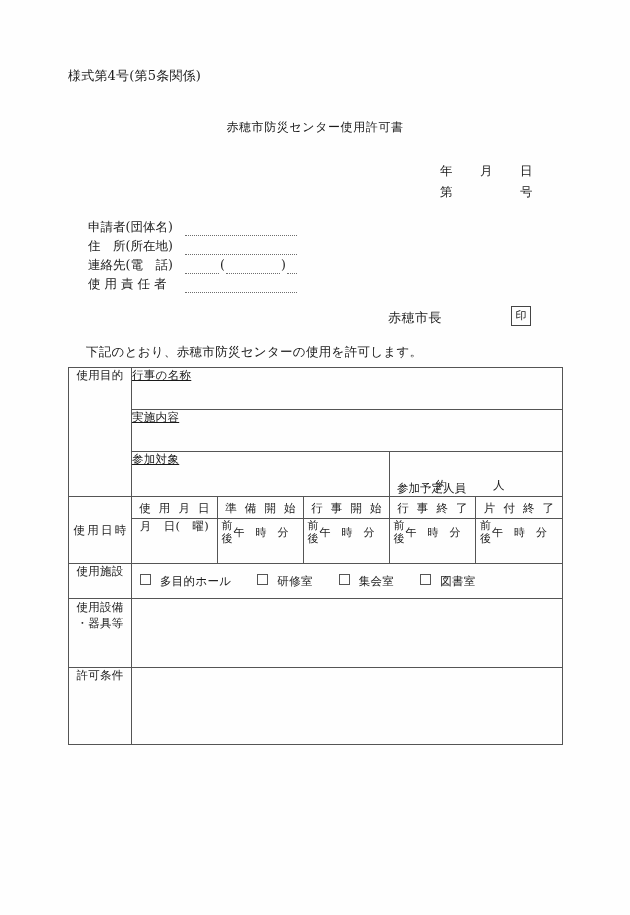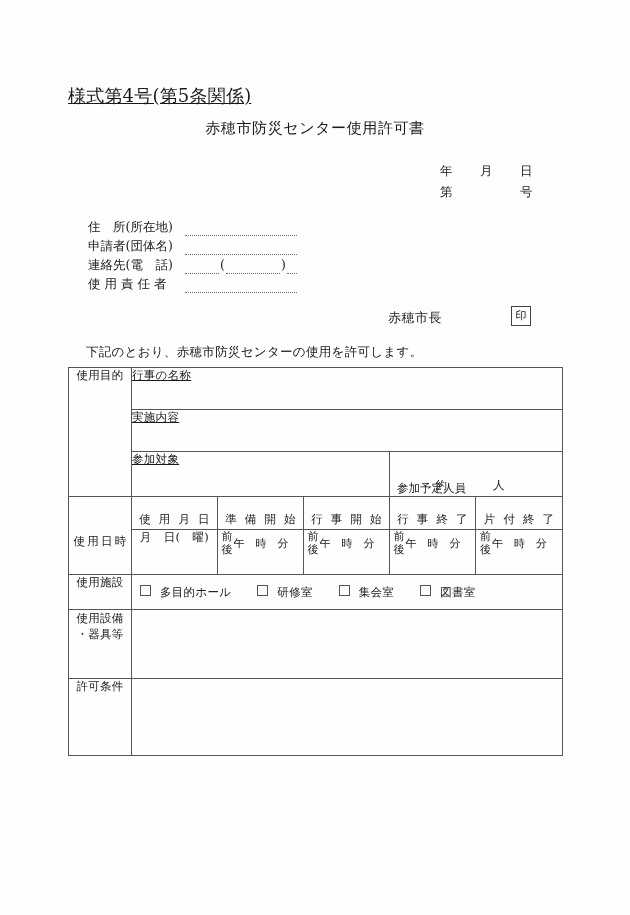--- a/index.html
+++ b/index.html
@@ -21,32 +21,31 @@
     position: absolute;
     inset: 0;
     background: #fefefe;
   }
 
   
   .abs { position: absolute; white-space: nowrap; }
 
   .form-no {
     left: 68px;
-    top: 84px;
-    font-size: 18px;
+    top: 67px;
+    font-size: 13px;
     letter-spacing: 0.2px;
-    text-decoration: underline;
   }
 
   .doc-title {
     left: 0;
     right: 0;
     top: 119px;
     text-align: center;
-    font-size: 15px;
+    font-size: 12px;
     letter-spacing: 0.6px;
     white-space: nowrap;
   }
 
   
   .date-block {
     position: absolute;
     left: 440px;
     top: 160px;
     font-size: 12.5px;
@@ -162,21 +161,21 @@
     text-align: center;
   }
   .people-bot .approx { margin-right: 46px; }
 
   
   .t-head td {
     height: 20px;
     text-align: center;
     vertical-align: middle;
     letter-spacing: 2.2px;
-    padding: 12px 0 0 2px;
+    padding: 1px 0 0 2px;
     margin-top: 32px;
   }
   .t-body td { height: 44px; text-align: center; }
 
   .date-cell {
     text-align: center;
     vertical-align: middle;
     letter-spacing: 0.4px;
     white-space: pre;
   }
@@ -238,25 +237,25 @@
 
   <div class="abs doc-title">赤穂市防災センター使用許可書</div>
 
   <div class="date-block">
     <div class="date-row"><span class="seg year">年</span><span class="seg month">月</span><span class="seg">日</span></div>
     <div class="date-row"><span class="seg dai">第</span><span class="seg">号</span></div>
   </div>
 
   <div class="applicant">
     <div class="app-line">
-      <span class="app-label">住　所(所在地)</span>
+      <span class="app-label">申請者(団体名)</span>
       <span class="dots"></span>
     </div>
     <div class="app-line">
-      <span class="app-label">申請者(団体名)</span>
+      <span class="app-label">住　所(所在地)</span>
       <span class="dots"></span>
     </div>
     <div class="app-line">
       <span class="app-label">連絡先(電　話)</span>
       <span class="dots short"></span>
       <span class="paren">(</span>
       <span class="dots mid"></span>
       <span class="paren">)</span>
       <span class="dots"></span>
     </div>

